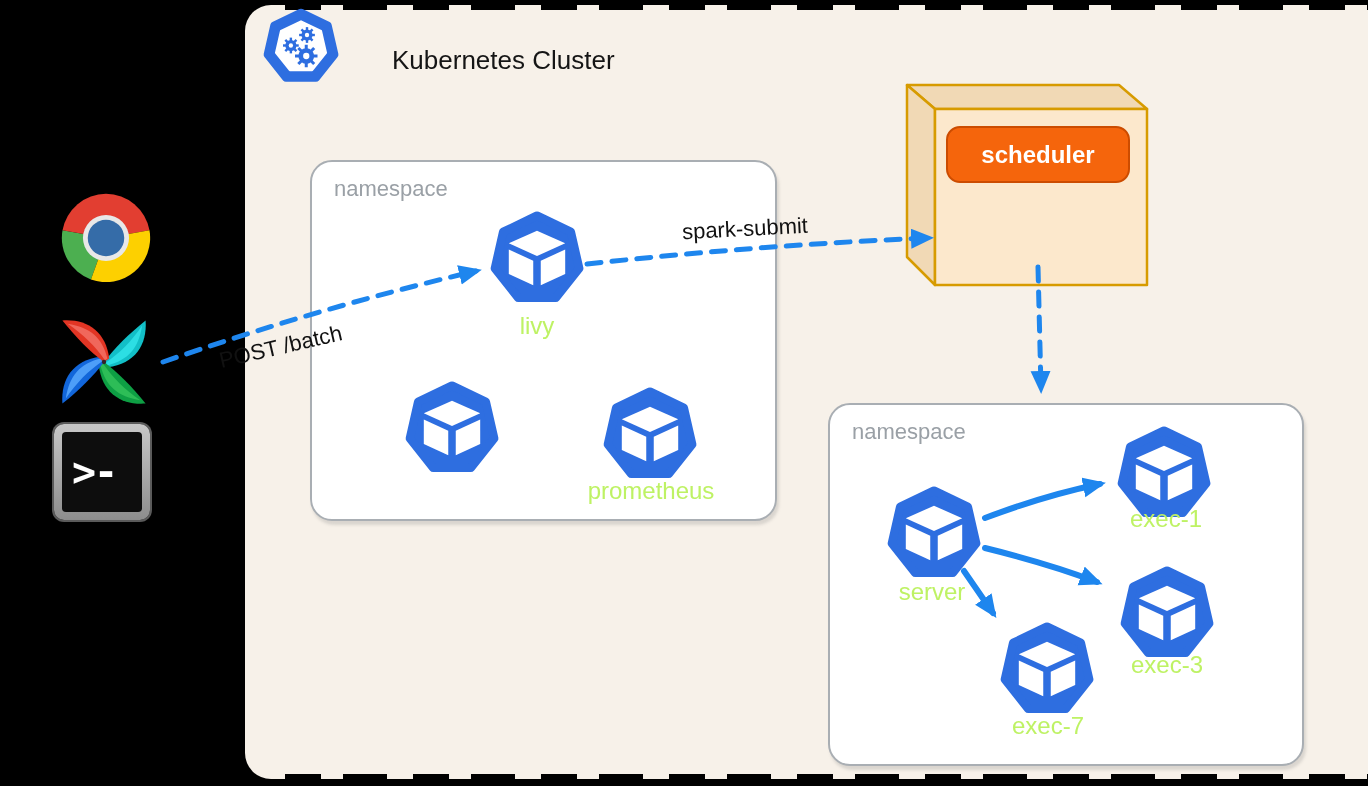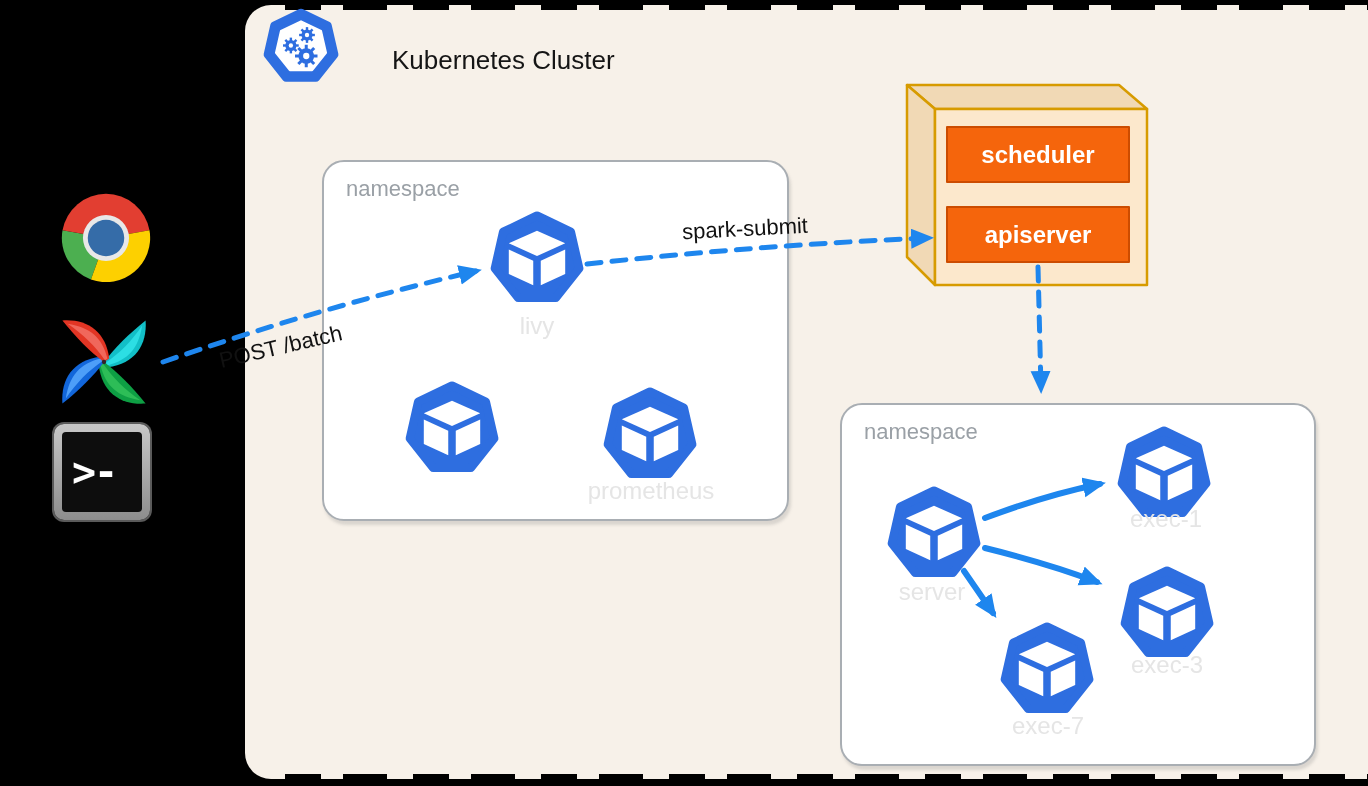--- a/index.html
+++ b/index.html
@@ -22,33 +22,33 @@
   .airflow{position:absolute;left:52px;top:310px;width:104px;height:104px;}
   .terminal{position:absolute;left:54px;top:424px;width:96px;height:96px;border-radius:10px;
             background:linear-gradient(#c7c7c7,#8d8d8d);box-shadow:0 0 0 2px #5a5a5a;}
   .terminal .screen{position:absolute;left:8px;top:8px;right:8px;bottom:8px;border-radius:4px;
             background:#0d0d0d;display:flex;align-items:center;justify-content:flex-start;padding-left:10px;}
   .terminal .prompt{color:#fff;font-family:"DejaVu Sans Mono","Liberation Mono",monospace;
             font-weight:bold;font-size:40px;letter-spacing:-2px;line-height:1;}
 
   
   .ns-box{position:absolute;background:#fff;border:2px solid #A9AEB3;border-radius:22px;
-          box-shadow:2px 4px 3px rgba(130,130,130,.25);margin-left:12px;}
+          box-shadow:2px 4px 3px rgba(130,130,130,.25);}
   .ns-label{position:absolute;left:22px;top:14px;font-size:22px;color:#9aa0a6;}
   #ns1{left:310px;top:160px;width:463px;height:357px;}
   #ns2{left:828px;top:403px;width:472px;height:359px;}
 
   
   .pod{position:absolute;width:94px;height:94px;}
-  .pod-label{position:absolute;font-size:24px;color:#e5e5e5;text-align:center;white-space:nowrap;}
+  .pod-label{position:absolute;font-size:24px;color:#bef264;text-align:center;white-space:nowrap;}
 
   
   .cube-svg{position:absolute;left:905px;top:83px;width:244px;height:204px;}
   .cp-btn{position:absolute;left:946px;width:184px;height:57px;background:#F5650C;
-          border:2px solid #CC4C00;border-radius:1px;display:flex;align-items:center;justify-content:center;
+          border:2px solid #CC4C00;border-radius:14px;display:flex;align-items:center;justify-content:center;
           color:#fff;font-weight:bold;font-size:24px;box-sizing:border-box;}
   #btn-scheduler{top:126px;}
   #btn-apiserver{top:206px;}
 
   
   .edge-label{position:absolute;font-size:22px;color:#111;white-space:nowrap;}
   #lbl-post{left:218px;top:334px;transform:rotate(-13deg);}
   #lbl-submit{left:682px;top:216px;transform:rotate(-3deg);}
 
   
@@ -165,21 +165,20 @@
       <use href="#pod-icon"></use>
     </svg>
   <div class="pod-label" style="left:571px;top:477px;width:160px">prometheus</div>
 
   <svg class="cube-svg" viewBox="0 0 244 204">
     <path d="M2,2 L214,2 L242,26 L30,26 Z" fill="#F1D9B5" stroke="#D79B00" stroke-width="2.5" stroke-linejoin="round"></path>
     <path d="M2,2 L30,26 L30,202 L2,174 Z" fill="#F1D9B5" stroke="#D79B00" stroke-width="2.5" stroke-linejoin="round"></path>
     <path d="M30,26 L242,26 L242,202 L30,202 Z" fill="#FCE8CC" stroke="#D79B00" stroke-width="2.5" stroke-linejoin="round"></path>
   </svg>
   <div class="cp-btn" id="btn-scheduler">scheduler</div>
-  <div class="cp-btn" id="btn-apiserver">apiserver</div>
 
   <div class="ns-box" id="ns2">
     <div class="ns-label">namespace</div>
   </div>
 
   <svg class="pod" style="left:887px;top:485px">
       <use href="#pod-icon"></use>
     </svg>
   <div class="pod-label" style="left:862px;top:578px;width:140px">server</div>
 

